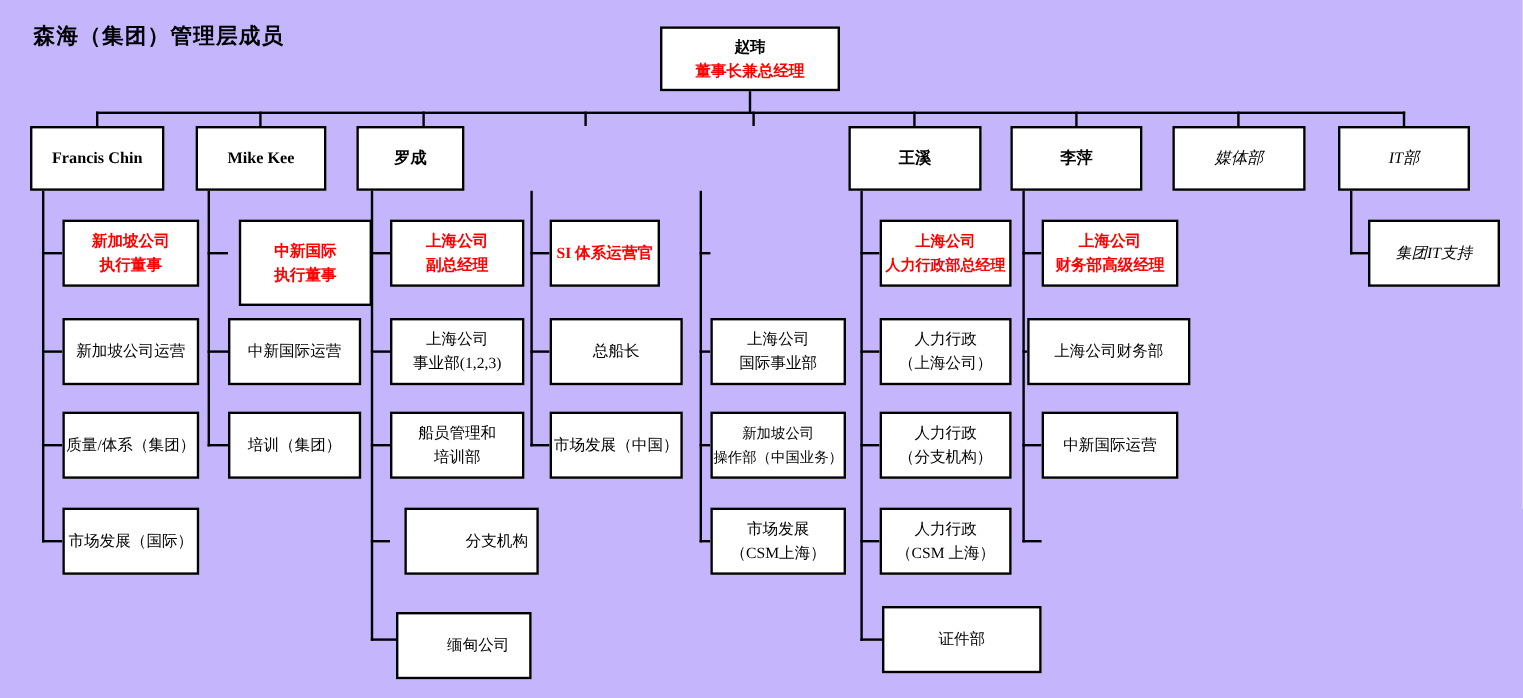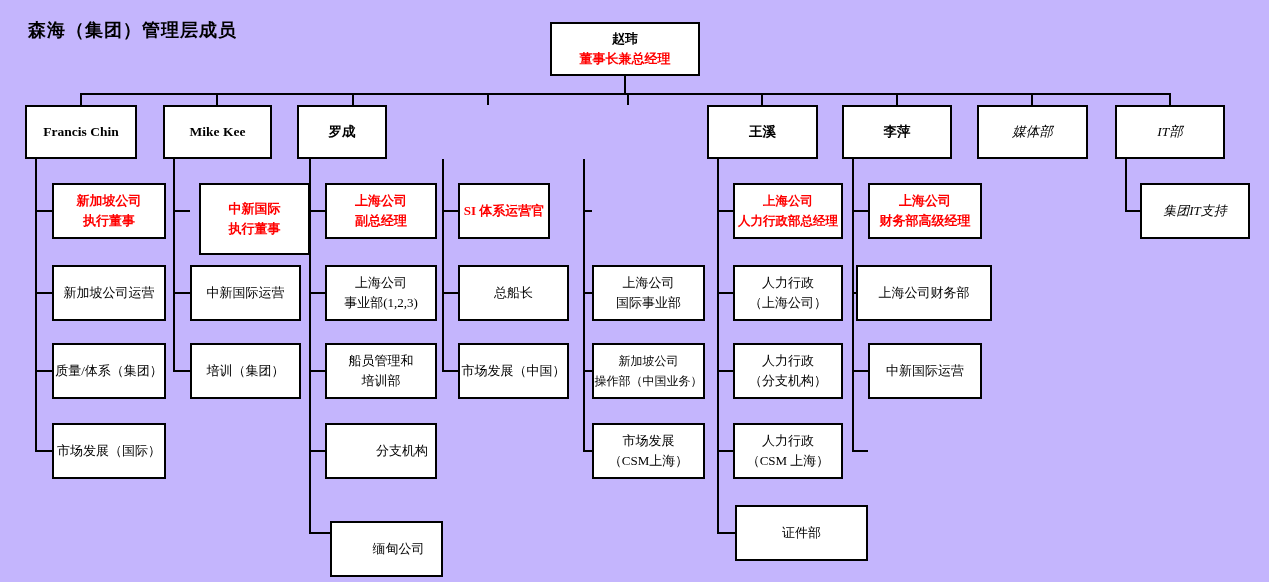--- a/index.html
+++ b/index.html
@@ -116,24 +116,24 @@
     <span>副总经理</span>
   </div>
   <div class="box" style="left:325px;top:265px;width:112px;height:56px;">
     <span>上海公司</span>
     <span>事业部(1,2,3)</span>
   </div>
   <div class="box" style="left:325px;top:343px;width:112px;height:56px;">
     <span>船员管理和</span>
     <span>培训部</span>
   </div>
-  <div class="box" style="left:325px;top:423px;width:112px;height:56px;padding-left:42px;">
+  <div class="box" style="left:337px;top:423px;width:112px;height:56px;padding-left:42px;">
     <span>分支机构</span>
   </div>
-  <div class="box" style="left:330px;top:521px;width:113px;height:56px;padding-left:24px;">
+  <div class="box" style="left:330px;top:510px;width:113px;height:56px;padding-left:24px;">
     <span>缅甸公司</span>
   </div>
 
   <div class="ln" style="left:442px;top:159px;width:2px;height:213px;"></div>
   <div class="ln" style="left:442px;top:210px;width:16px;height:2px;"></div>
   <div class="ln" style="left:442px;top:292px;width:16px;height:2px;"></div>
   <div class="ln" style="left:442px;top:370px;width:16px;height:2px;"></div>
   <div class="box red" style="left:458px;top:183px;width:92px;height:56px;">
     <span>SI 体系运营官</span>
   </div>

